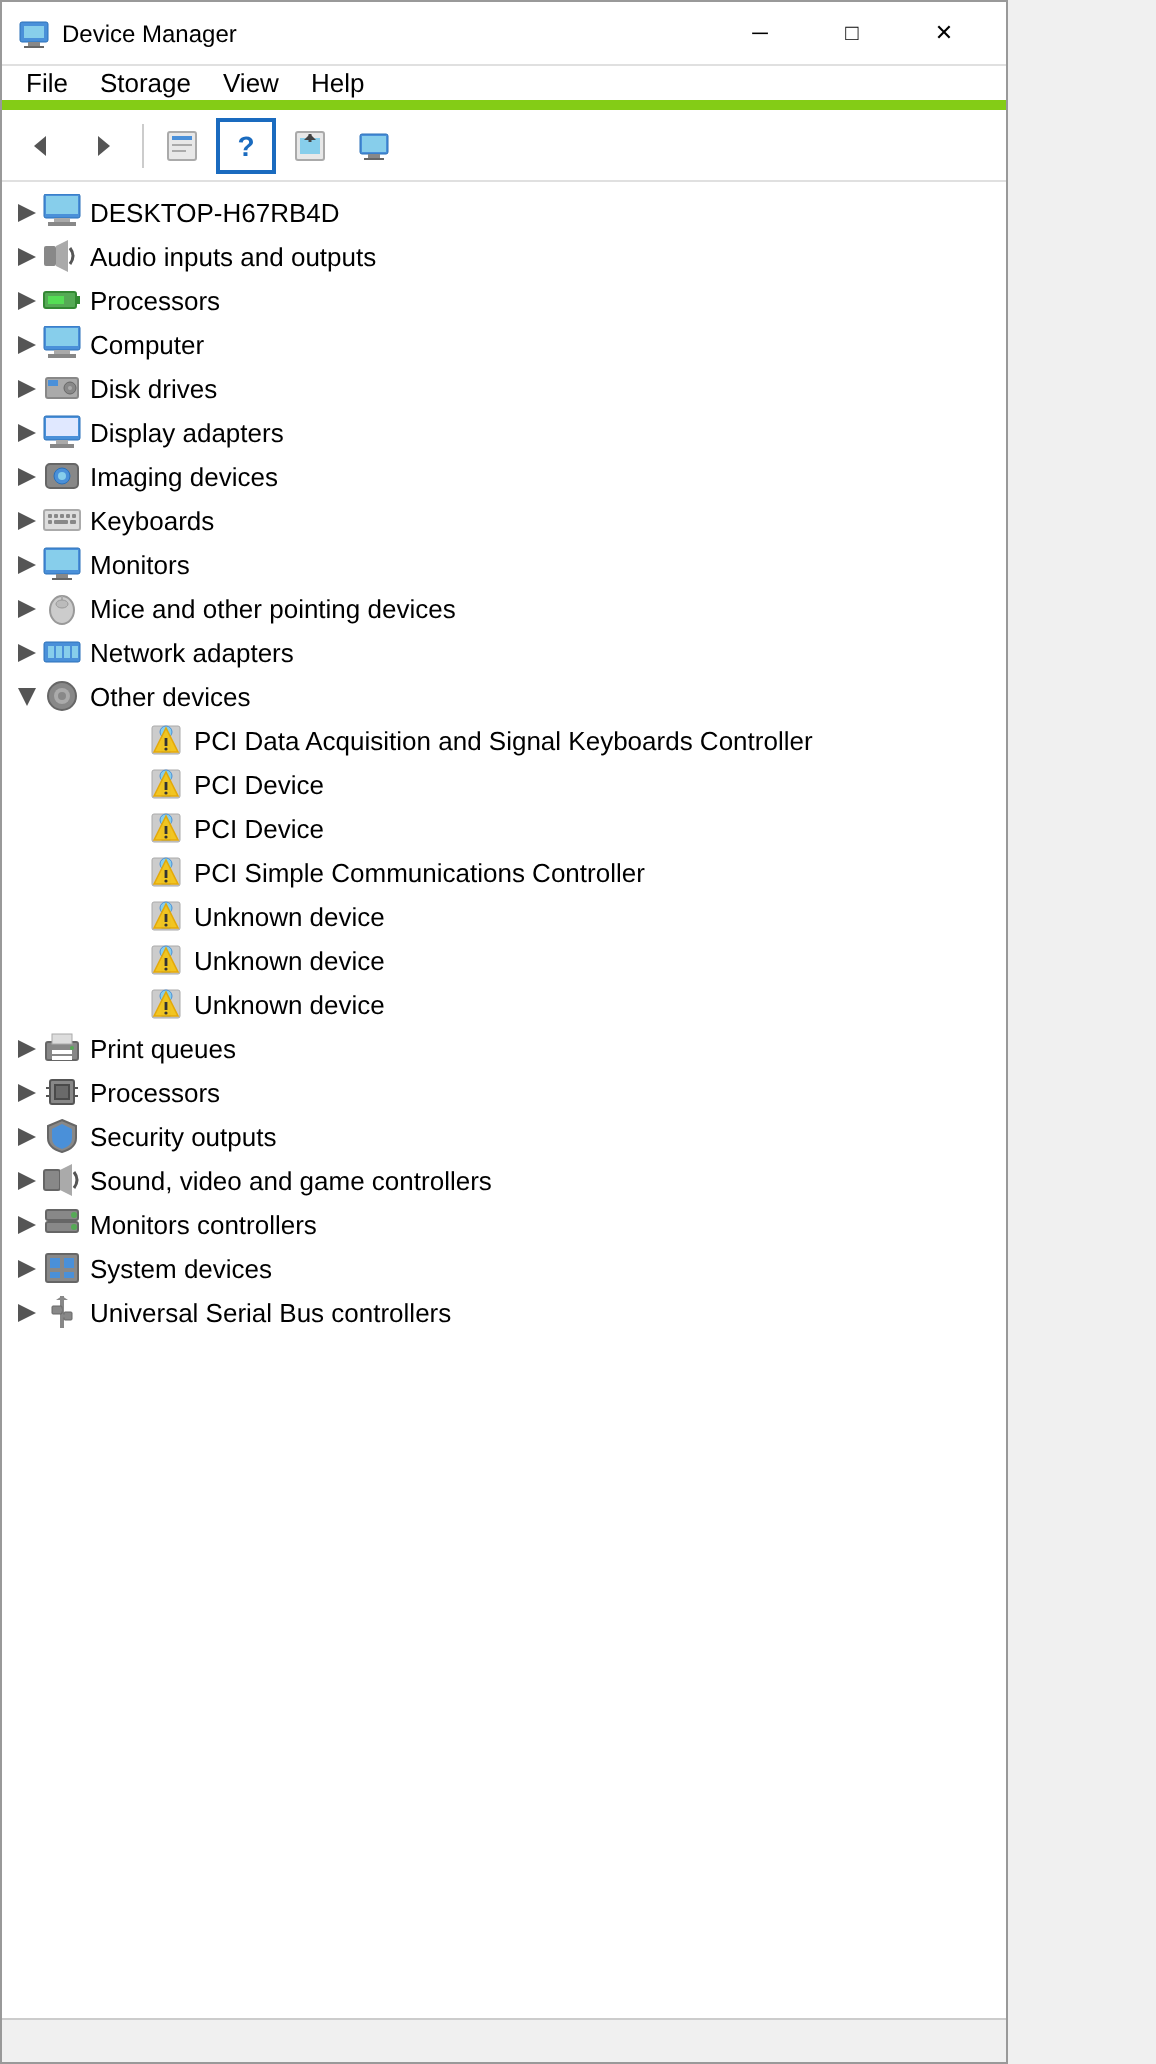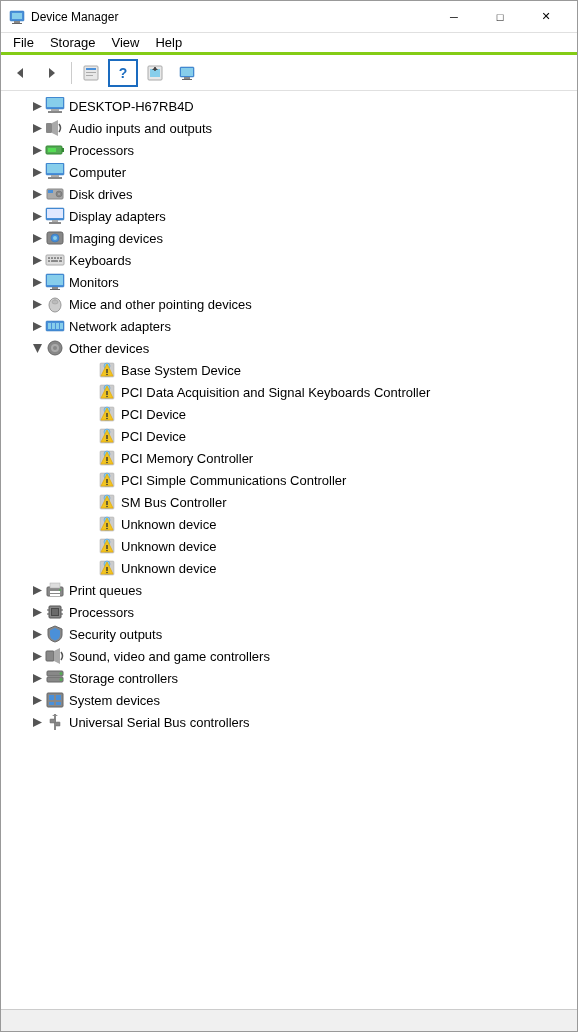--- a/index.html
+++ b/index.html
@@ -7,21 +7,21 @@
       font-family: 'Segoe UI', Tahoma, Geneva, Verdana, sans-serif;
       font-size: 13px;
       background: #f0f0f0;
       width: 578px;
       height: 1032px;
       overflow: hidden;
     }
 
     
     .window {
-      width: 578px;
+      width: 504px;
       height: 1032px;
       background: #fff;
       border: 1px solid #999;
       display: flex;
       flex-direction: column;
     }
 
     
     .title-bar {
       background: #fff;
@@ -59,21 +59,21 @@
       background: transparent;
       border: none;
     }
 
     
     .menu-bar {
       height: 22px;
       display: flex;
       align-items: center;
       padding: 0 4px;
-      border-bottom: 3px solid #84cc16;
+      border-bottom: 5px solid #84cc16;
       flex-shrink: 0;
       background: #fff;
     }
     .menu-item {
       padding: 2px 8px;
       cursor: pointer;
       font-size: 13px;
       color: #000;
     }
 
@@ -117,21 +117,20 @@
 
     
     .tree-item {
       display: flex;
       align-items: center;
       height: 22px;
       padding: 0 4px;
       cursor: pointer;
       white-space: nowrap;
       color: #000;
-      margin-left: 24px;
     }
 
     .expand-icon {
       width: 16px;
       height: 16px;
       display: flex;
       align-items: center;
       justify-content: center;
       font-size: 9px;
       color: #555;
@@ -446,35 +445,35 @@
           <div class="item-icon">
             <svg width="18" height="18" viewBox="0 0 18 18">
       <rect x="2" y="2" width="14" height="14" rx="1" fill="#ccc" stroke="#aaa" stroke-width="0.5"></rect>
       <circle cx="9" cy="5" r="3" fill="#87ceeb" stroke="#4a90d9" stroke-width="0.5"></circle>
       <rect x="7" y="8" width="4" height="7" fill="#87ceeb" stroke="#4a90d9" stroke-width="0.5"></rect>
       <polygon points="3,15 9,3 15,15" fill="#f5c518" stroke="#e6a800" stroke-width="0.8" opacity="0.95"></polygon>
       <rect x="8.3" y="8" width="1.4" height="4" fill="#333"></rect>
       <circle cx="9" cy="13.5" r="0.8" fill="#333"></circle>
     </svg>
           </div>
-          <span class="item-label">Base System Device</span>
+          <span class="item-label">PCI Data Acquisition and Signal Keyboards Controller</span>
         </div>
         <div class="tree-item indent-2">
           <div class="expand-icon"></div>
           <div class="item-icon">
             <svg width="18" height="18" viewBox="0 0 18 18">
       <rect x="2" y="2" width="14" height="14" rx="1" fill="#ccc" stroke="#aaa" stroke-width="0.5"></rect>
       <circle cx="9" cy="5" r="3" fill="#87ceeb" stroke="#4a90d9" stroke-width="0.5"></circle>
       <rect x="7" y="8" width="4" height="7" fill="#87ceeb" stroke="#4a90d9" stroke-width="0.5"></rect>
       <polygon points="3,15 9,3 15,15" fill="#f5c518" stroke="#e6a800" stroke-width="0.8" opacity="0.95"></polygon>
       <rect x="8.3" y="8" width="1.4" height="4" fill="#333"></rect>
       <circle cx="9" cy="13.5" r="0.8" fill="#333"></circle>
     </svg>
           </div>
-          <span class="item-label">PCI Data Acquisition and Signal Keyboards Controller</span>
+          <span class="item-label">PCI Device</span>
         </div>
         <div class="tree-item indent-2">
           <div class="expand-icon"></div>
           <div class="item-icon">
             <svg width="18" height="18" viewBox="0 0 18 18">
       <rect x="2" y="2" width="14" height="14" rx="1" fill="#ccc" stroke="#aaa" stroke-width="0.5"></rect>
       <circle cx="9" cy="5" r="3" fill="#87ceeb" stroke="#4a90d9" stroke-width="0.5"></circle>
       <rect x="7" y="8" width="4" height="7" fill="#87ceeb" stroke="#4a90d9" stroke-width="0.5"></rect>
       <polygon points="3,15 9,3 15,15" fill="#f5c518" stroke="#e6a800" stroke-width="0.8" opacity="0.95"></polygon>
       <rect x="8.3" y="8" width="1.4" height="4" fill="#333"></rect>
@@ -488,104 +487,62 @@
           <div class="item-icon">
             <svg width="18" height="18" viewBox="0 0 18 18">
       <rect x="2" y="2" width="14" height="14" rx="1" fill="#ccc" stroke="#aaa" stroke-width="0.5"></rect>
       <circle cx="9" cy="5" r="3" fill="#87ceeb" stroke="#4a90d9" stroke-width="0.5"></circle>
       <rect x="7" y="8" width="4" height="7" fill="#87ceeb" stroke="#4a90d9" stroke-width="0.5"></rect>
       <polygon points="3,15 9,3 15,15" fill="#f5c518" stroke="#e6a800" stroke-width="0.8" opacity="0.95"></polygon>
       <rect x="8.3" y="8" width="1.4" height="4" fill="#333"></rect>
       <circle cx="9" cy="13.5" r="0.8" fill="#333"></circle>
     </svg>
           </div>
-          <span class="item-label">PCI Device</span>
+          <span class="item-label">PCI Simple Communications Controller</span>
         </div>
         <div class="tree-item indent-2">
           <div class="expand-icon"></div>
           <div class="item-icon">
             <svg width="18" height="18" viewBox="0 0 18 18">
       <rect x="2" y="2" width="14" height="14" rx="1" fill="#ccc" stroke="#aaa" stroke-width="0.5"></rect>
       <circle cx="9" cy="5" r="3" fill="#87ceeb" stroke="#4a90d9" stroke-width="0.5"></circle>
       <rect x="7" y="8" width="4" height="7" fill="#87ceeb" stroke="#4a90d9" stroke-width="0.5"></rect>
       <polygon points="3,15 9,3 15,15" fill="#f5c518" stroke="#e6a800" stroke-width="0.8" opacity="0.95"></polygon>
       <rect x="8.3" y="8" width="1.4" height="4" fill="#333"></rect>
       <circle cx="9" cy="13.5" r="0.8" fill="#333"></circle>
     </svg>
           </div>
-          <span class="item-label">PCI Memory Controller</span>
+          <span class="item-label">Unknown device</span>
         </div>
         <div class="tree-item indent-2">
           <div class="expand-icon"></div>
           <div class="item-icon">
             <svg width="18" height="18" viewBox="0 0 18 18">
       <rect x="2" y="2" width="14" height="14" rx="1" fill="#ccc" stroke="#aaa" stroke-width="0.5"></rect>
       <circle cx="9" cy="5" r="3" fill="#87ceeb" stroke="#4a90d9" stroke-width="0.5"></circle>
       <rect x="7" y="8" width="4" height="7" fill="#87ceeb" stroke="#4a90d9" stroke-width="0.5"></rect>
       <polygon points="3,15 9,3 15,15" fill="#f5c518" stroke="#e6a800" stroke-width="0.8" opacity="0.95"></polygon>
       <rect x="8.3" y="8" width="1.4" height="4" fill="#333"></rect>
       <circle cx="9" cy="13.5" r="0.8" fill="#333"></circle>
     </svg>
           </div>
-          <span class="item-label">PCI Simple Communications Controller</span>
+          <span class="item-label">Unknown device</span>
         </div>
         <div class="tree-item indent-2">
           <div class="expand-icon"></div>
           <div class="item-icon">
             <svg width="18" height="18" viewBox="0 0 18 18">
       <rect x="2" y="2" width="14" height="14" rx="1" fill="#ccc" stroke="#aaa" stroke-width="0.5"></rect>
       <circle cx="9" cy="5" r="3" fill="#87ceeb" stroke="#4a90d9" stroke-width="0.5"></circle>
       <rect x="7" y="8" width="4" height="7" fill="#87ceeb" stroke="#4a90d9" stroke-width="0.5"></rect>
       <polygon points="3,15 9,3 15,15" fill="#f5c518" stroke="#e6a800" stroke-width="0.8" opacity="0.95"></polygon>
       <rect x="8.3" y="8" width="1.4" height="4" fill="#333"></rect>
       <circle cx="9" cy="13.5" r="0.8" fill="#333"></circle>
     </svg>
           </div>
-          <span class="item-label">SM Bus Controller</span>
-        </div>
-        <div class="tree-item indent-2">
-          <div class="expand-icon"></div>
-          <div class="item-icon">
-            <svg width="18" height="18" viewBox="0 0 18 18">
-      <rect x="2" y="2" width="14" height="14" rx="1" fill="#ccc" stroke="#aaa" stroke-width="0.5"></rect>
-      <circle cx="9" cy="5" r="3" fill="#87ceeb" stroke="#4a90d9" stroke-width="0.5"></circle>
-      <rect x="7" y="8" width="4" height="7" fill="#87ceeb" stroke="#4a90d9" stroke-width="0.5"></rect>
-      <polygon points="3,15 9,3 15,15" fill="#f5c518" stroke="#e6a800" stroke-width="0.8" opacity="0.95"></polygon>
-      <rect x="8.3" y="8" width="1.4" height="4" fill="#333"></rect>
-      <circle cx="9" cy="13.5" r="0.8" fill="#333"></circle>
-    </svg>
-          </div>
-          <span class="item-label">Unknown device</span>
-        </div>
-        <div class="tree-item indent-2">
-          <div class="expand-icon"></div>
-          <div class="item-icon">
-            <svg width="18" height="18" viewBox="0 0 18 18">
-      <rect x="2" y="2" width="14" height="14" rx="1" fill="#ccc" stroke="#aaa" stroke-width="0.5"></rect>
-      <circle cx="9" cy="5" r="3" fill="#87ceeb" stroke="#4a90d9" stroke-width="0.5"></circle>
-      <rect x="7" y="8" width="4" height="7" fill="#87ceeb" stroke="#4a90d9" stroke-width="0.5"></rect>
-      <polygon points="3,15 9,3 15,15" fill="#f5c518" stroke="#e6a800" stroke-width="0.8" opacity="0.95"></polygon>
-      <rect x="8.3" y="8" width="1.4" height="4" fill="#333"></rect>
-      <circle cx="9" cy="13.5" r="0.8" fill="#333"></circle>
-    </svg>
-          </div>
-          <span class="item-label">Unknown device</span>
-        </div>
-        <div class="tree-item indent-2">
-          <div class="expand-icon"></div>
-          <div class="item-icon">
-            <svg width="18" height="18" viewBox="0 0 18 18">
-      <rect x="2" y="2" width="14" height="14" rx="1" fill="#ccc" stroke="#aaa" stroke-width="0.5"></rect>
-      <circle cx="9" cy="5" r="3" fill="#87ceeb" stroke="#4a90d9" stroke-width="0.5"></circle>
-      <rect x="7" y="8" width="4" height="7" fill="#87ceeb" stroke="#4a90d9" stroke-width="0.5"></rect>
-      <polygon points="3,15 9,3 15,15" fill="#f5c518" stroke="#e6a800" stroke-width="0.8" opacity="0.95"></polygon>
-      <rect x="8.3" y="8" width="1.4" height="4" fill="#333"></rect>
-      <circle cx="9" cy="13.5" r="0.8" fill="#333"></circle>
-    </svg>
-          </div>
           <span class="item-label">Unknown device</span>
         </div>
         <div class="tree-item indent-1">
           <div class="expand-icon">
             <svg width="9" height="9" viewBox="0 0 9 9">
               <polygon points="0,0 9,4.5 0,9" fill="#555"></polygon>
             </svg>
           </div>
           <div class="item-icon">
             <svg width="20" height="18" viewBox="0 0 20 18">
@@ -653,21 +610,21 @@
             </svg>
           </div>
           <div class="item-icon">
             <svg width="20" height="18" viewBox="0 0 20 18">
       <rect x="2" y="2" width="16" height="5" rx="1" fill="#888" stroke="#666" stroke-width="1"></rect>
       <rect x="2" y="8" width="16" height="5" rx="1" fill="#888" stroke="#666" stroke-width="1"></rect>
       <circle cx="16" cy="4.5" r="1.5" fill="#5a5"></circle>
       <circle cx="16" cy="10.5" r="1.5" fill="#5a5"></circle>
     </svg>
           </div>
-          <span class="item-label">Storage controllers</span>
+          <span class="item-label">Monitors controllers</span>
         </div>
         <div class="tree-item indent-1">
           <div class="expand-icon">
             <svg width="9" height="9" viewBox="0 0 9 9">
               <polygon points="0,0 9,4.5 0,9" fill="#555"></polygon>
             </svg>
           </div>
           <div class="item-icon">
             <svg width="20" height="18" viewBox="0 0 20 18">
       <rect x="2" y="2" width="16" height="14" rx="1" fill="#888" stroke="#666" stroke-width="1"></rect>

